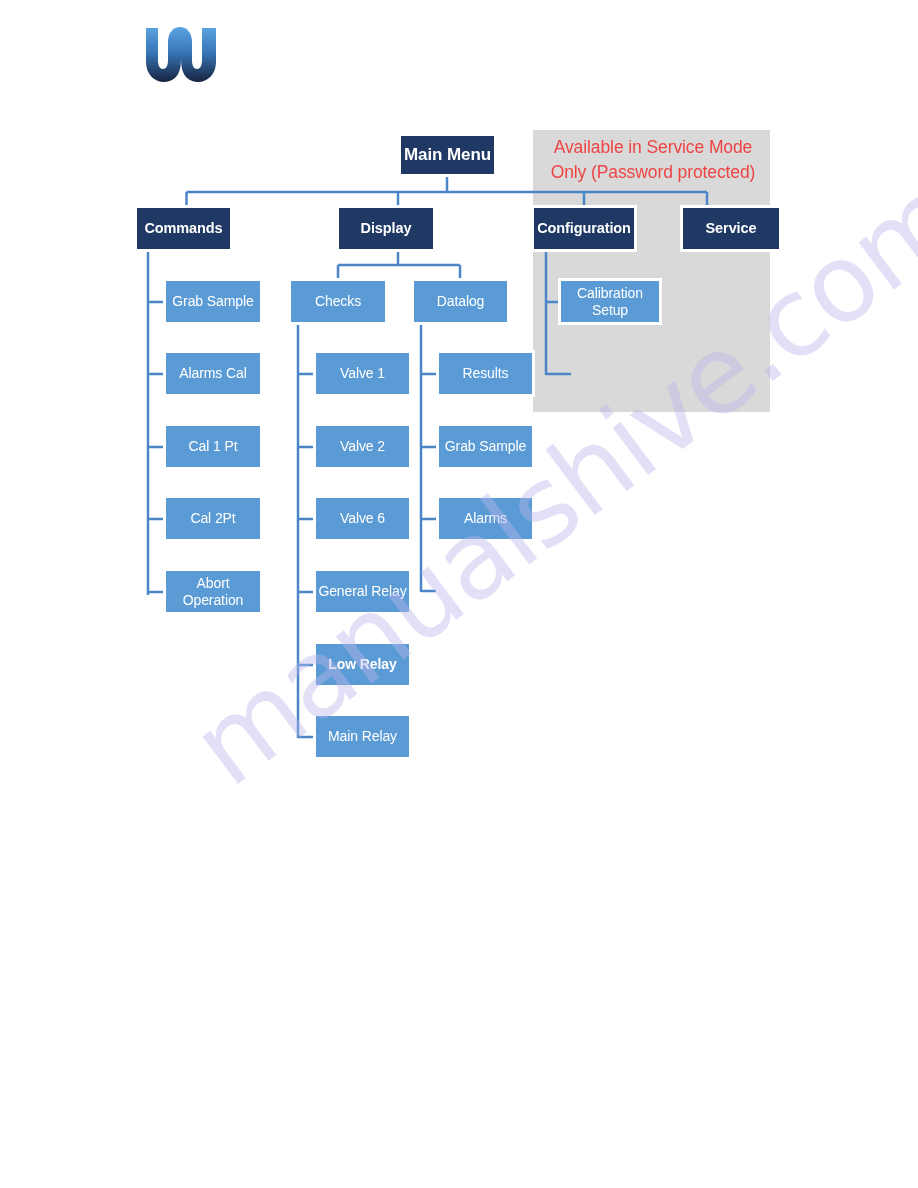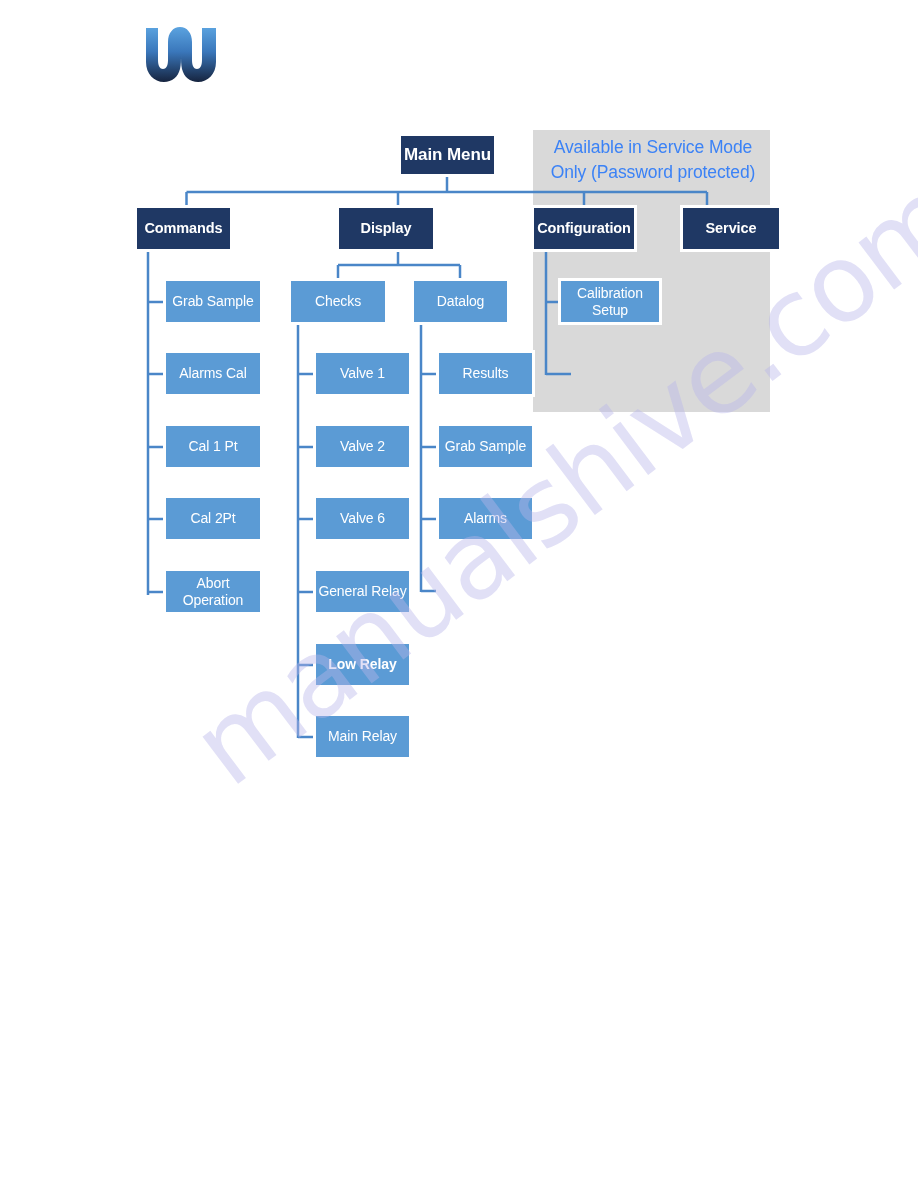--- a/index.html
+++ b/index.html
@@ -40,21 +40,21 @@
     width: 237px;
     height: 282px;
     background: #d9d9d9;
   }
   .service-panel-label {
     position: absolute;
     left: 538px;
     top: 135px;
     width: 230px;
     text-align: center;
-    color: #3b82f6;
+    color: #ef4444;
     font-size: 17.5px;
     line-height: 25px;
     letter-spacing: -0.1px;
   }
 
   
   .connectors {
     position: absolute;
     left: 0; top: 0;
     width: 918px;

